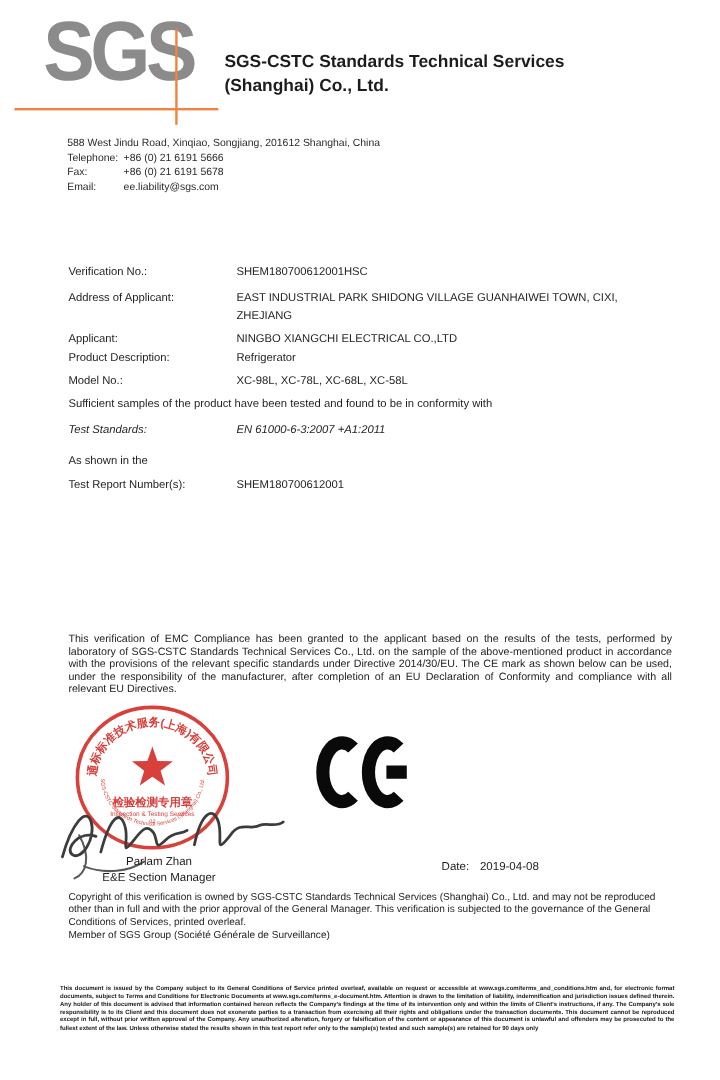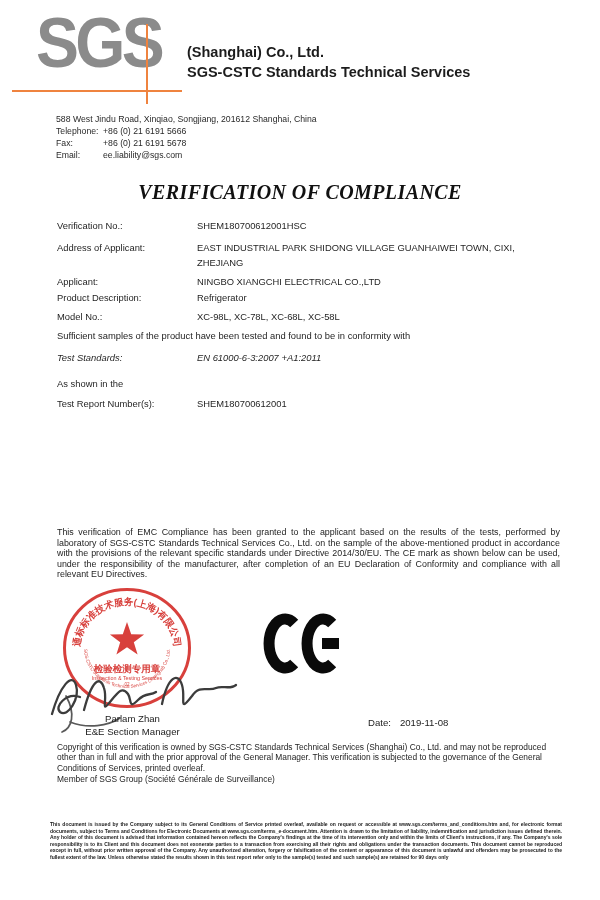--- a/index.html
+++ b/index.html
@@ -59,32 +59,31 @@
 
 <div class="page">
 
   <div class="logo">
     <div class="logo-text">SGS</div>
     <div class="logo-vline"></div>
     <div class="logo-hline"></div>
   </div>
 
   <div class="company-title">
+    <div>SGS-CSTC Standards Technical Services</div>
     <div>(Shanghai) Co., Ltd.</div>
-    <div>SGS-CSTC Standards Technical Services</div>
   </div>
 
   <div class="addr-block">
     <div>588 West Jindu Road, Xinqiao, Songjiang, 201612 Shanghai, China</div>
     <div><span class="clab">Telephone:</span><span>+86 (0) 21 6191 5666</span></div>
     <div><span class="clab">Fax:</span><span>+86 (0) 21 6191 5678</span></div>
     <div><span class="clab">Email:</span><span>ee.liability@sgs.com</span></div>
   </div>
 
-  <div class="doc-title">VERIFICATION OF COMPLIANCE</div>
 
   <div class="fields">
     <div class="frow mb7">
       <span class="lab">Verification No.:</span>
       <span class="val">SHEM180700612001HSC</span>
     </div>
     <div class="frow mb4">
       <span class="lab">Address of Applicant:</span>
       <span class="val">EAST INDUSTRIAL PARK SHIDONG VILLAGE GUANHAIWEI TOWN, CIXI, ZHEJIANG</span>
     </div>
@@ -145,21 +144,21 @@
     <div>E&amp;E Section Manager</div>
   </div>
 
   <svg class="ce" viewBox="0 0 82 61" aria-label="CE">
     <path d="M31.2,10.4 A16,24.5 0 1 0 31.2,50.6" fill="none" stroke="#0a0a0a" stroke-width="11"></path>
     <path d="M69.2,10.4 A16,24.5 0 1 0 69.2,50.6" fill="none" stroke="#0a0a0a" stroke-width="11"></path>
     <path d="M59,30.5 L76,30.5" fill="none" stroke="#0a0a0a" stroke-width="11"></path>
   </svg>
 
   <div class="date-line">
-    <span>Date:</span><span class="dval">2019-11-08</span>
+    <span>Date:</span><span class="dval">2019-04-08</span>
   </div>
 
   <div class="copyright">
     <div>Copyright of this verification is owned by SGS-CSTC Standards Technical Services (Shanghai) Co., Ltd. and may not be reproduced other than in full and with the prior approval of the General Manager. This verification is subjected to the governance of the General Conditions of Services, printed overleaf.</div>
     <div class="member">Member of SGS Group (Société Générale de Surveillance)</div>
   </div>
 
   <div class="fine-print">This document is issued by the Company subject to its General Conditions of Service printed overleaf, available on request or accessible at www.sgs.com/terms_and_conditions.htm and, for electronic format documents, subject to Terms and Conditions for Electronic Documents at www.sgs.com/terms_e-document.htm. Attention is drawn to the limitation of liability, indemnification and jurisdiction issues defined therein. Any holder of this document is advised that information contained hereon reflects the Company's findings at the time of its intervention only and within the limits of Client's instructions, if any. The Company's sole responsibility is to its Client and this document does not exonerate parties to a transaction from exercising all their rights and obligations under the transaction documents. This document cannot be reproduced except in full, without prior written approval of the Company. Any unauthorized alteration, forgery or falsification of the content or appearance of this document is unlawful and offenders may be prosecuted to the fullest extent of the law. Unless otherwise stated the results shown in this test report refer only to the sample(s) tested and such sample(s) are retained for 90 days only</div>
 
 </div>

